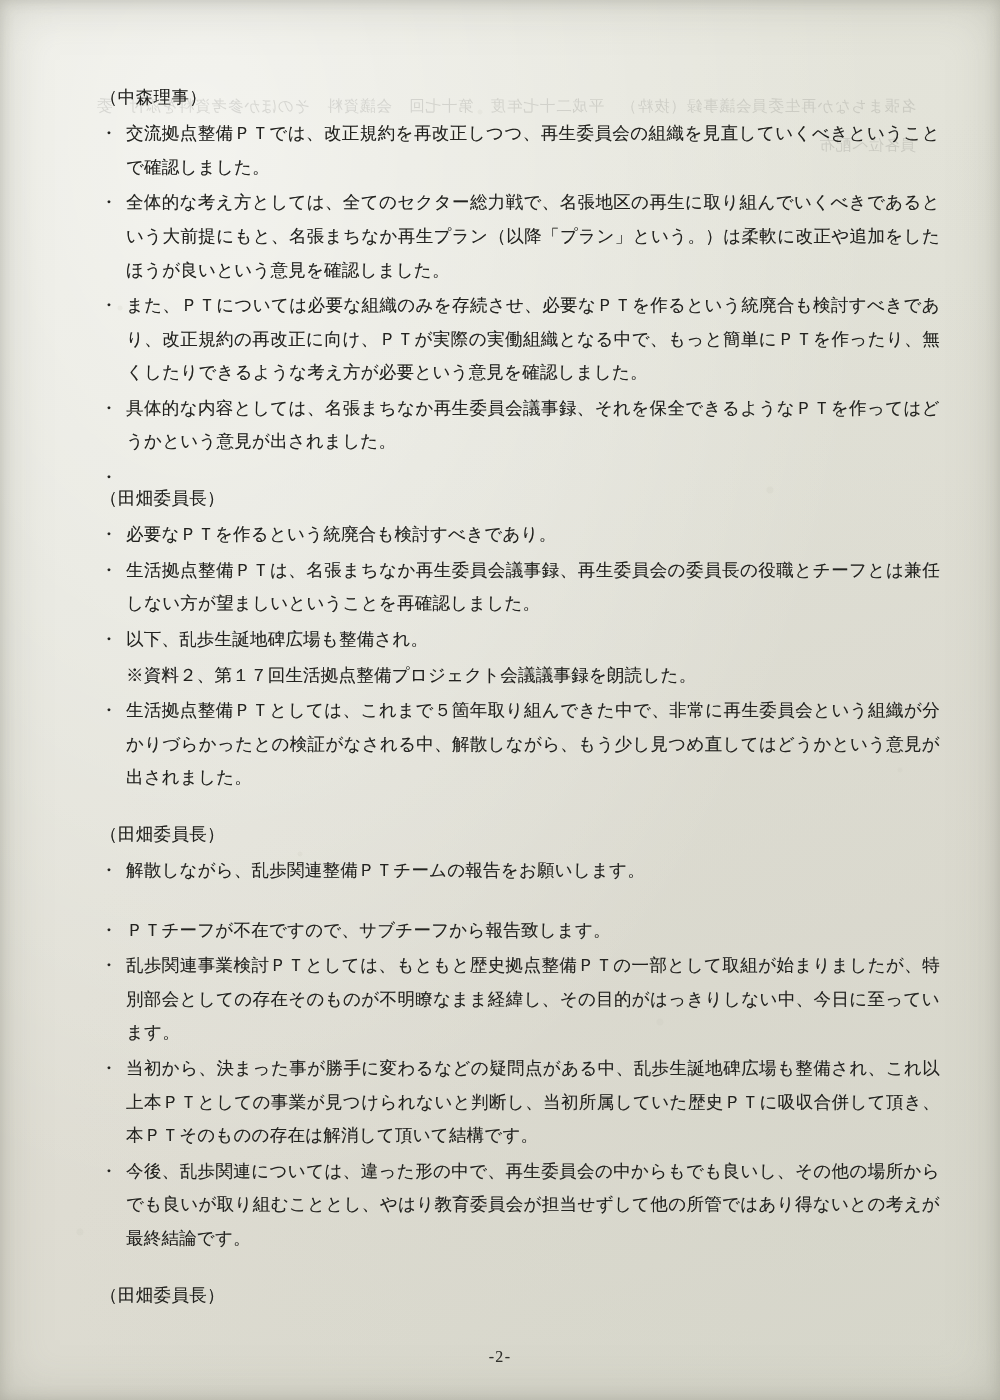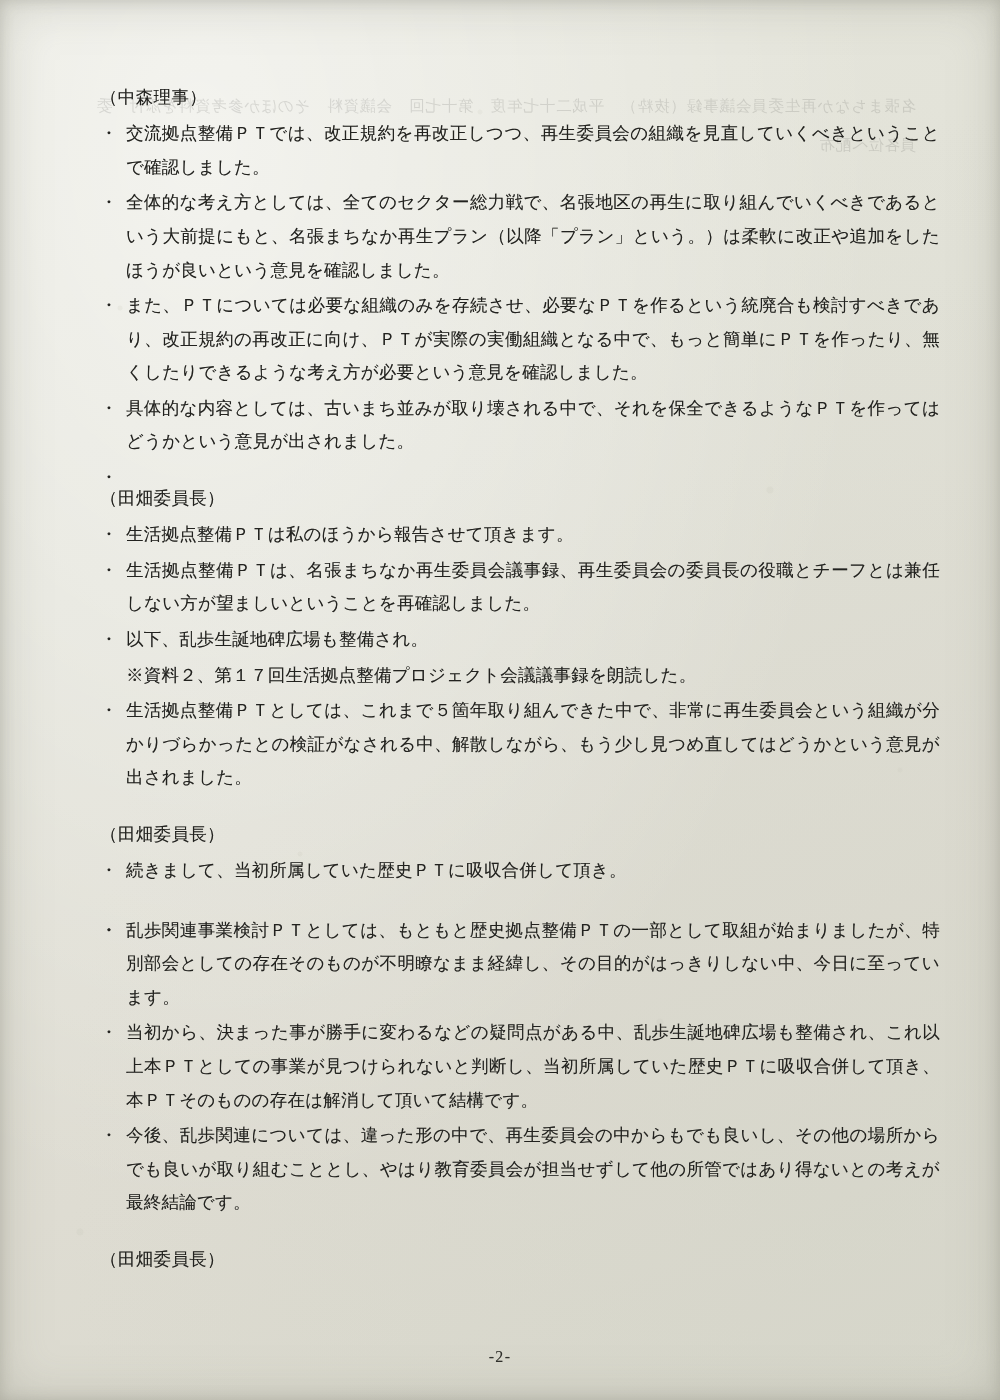--- a/index.html
+++ b/index.html
@@ -131,40 +131,40 @@
   <div id="grain"></div>
   <div id="edges"></div>
 
   <div id="content">
 
     <div class="block">
       <p class="speaker">（中森理事）</p>
       <p class="item"><span class="bullet">・</span><span>交流拠点整備ＰＴでは、改正規約を再改正しつつ、再生委員会の組織を見直していくべきということで確認しました。</span></p>
       <p class="item"><span class="bullet">・</span><span>全体的な考え方としては、全てのセクター総力戦で、名張地区の再生に取り組んでいくべきであるという大前提にもと、名張まちなか再生プラン（以降「プラン」という。）は柔軟に改正や追加をしたほうが良いという意見を確認しました。</span></p>
       <p class="item"><span class="bullet">・</span><span>また、ＰＴについては必要な組織のみを存続させ、必要なＰＴを作るという統廃合も検討すべきであり、改正規約の再改正に向け、ＰＴが実際の実働組織となる中で、もっと簡単にＰＴを作ったり、無くしたりできるような考え方が必要という意見を確認しました。</span></p>
-      <p class="item"><span class="bullet">・</span><span>具体的な内容としては、古いまち並みが取り壊される中で、それを保全できるようなＰＴを作ってはどうかという意見が出されました。</span></p>
+      <p class="item"><span class="bullet">・</span><span>具体的な内容としては、名張まちなか再生委員会議事録、それを保全できるようなＰＴを作ってはどうかという意見が出されました。</span></p>
       <p class="item"><span class="bullet">・</span></p>
     </div>
 
     <div class="block">
       <p class="speaker">（田畑委員長）</p>
-      <p class="item"><span class="bullet">・</span><span>生活拠点整備ＰＴは私のほうから報告させて頂きます。</span></p>
+      <p class="item"><span class="bullet">・</span><span>必要なＰＴを作るという統廃合も検討すべきであり。</span></p>
       <p class="item"><span class="bullet">・</span><span>生活拠点整備ＰＴは、名張まちなか再生委員会議事録、再生委員会の委員長の役職とチーフとは兼任しない方が望ましいということを再確認しました。</span></p>
       <p class="item"><span class="bullet">・</span><span>以下、乱歩生誕地碑広場も整備され。</span></p>
       <p class="item note"><span>※資料２、第１７回生活拠点整備プロジェクト会議議事録を朗読した。</span></p>
       <p class="item"><span class="bullet">・</span><span>生活拠点整備ＰＴとしては、これまで５箇年取り組んできた中で、非常に再生委員会という組織が分かりづらかったとの検証がなされる中、解散しながら、もう少し見つめ直してはどうかという意見が出されました。</span></p>
     </div>
 
     <div class="block">
       <p class="speaker">（田畑委員長）</p>
-      <p class="item"><span class="bullet">・</span><span>続きまして、当初所属していた歴史ＰＴに吸収合併して頂き。</span></p>
+      <p class="item"><span class="bullet">・</span><span>解散しながら、乱歩関連整備ＰＴチームの報告をお願いします。</span></p>
     </div>
 
     <div class="block">
-      <p class="item"><span class="bullet">・</span></p>
+      <p class="item"><span class="bullet">・</span><span>ＰＴチーフが不在ですので、サブチーフから報告致します。</span></p>
       <p class="item"><span class="bullet">・</span><span>乱歩関連事業検討ＰＴとしては、もともと歴史拠点整備ＰＴの一部として取組が始まりましたが、特別部会としての存在そのものが不明瞭なまま経緯し、その目的がはっきりしない中、今日に至っています。</span></p>
       <p class="item"><span class="bullet">・</span><span>当初から、決まった事が勝手に変わるなどの疑問点がある中、乱歩生誕地碑広場も整備され、これ以上本ＰＴとしての事業が見つけられないと判断し、当初所属していた歴史ＰＴに吸収合併して頂き、本ＰＴそのものの存在は解消して頂いて結構です。</span></p>
       <p class="item"><span class="bullet">・</span><span>今後、乱歩関連については、違った形の中で、再生委員会の中からもでも良いし、その他の場所からでも良いが取り組むこととし、やはり教育委員会が担当せずして他の所管ではあり得ないとの考えが最終結論です。</span></p>
     </div>
 
     <div class="block">
       <p class="speaker">（田畑委員長）</p>
 
     </div>
 

